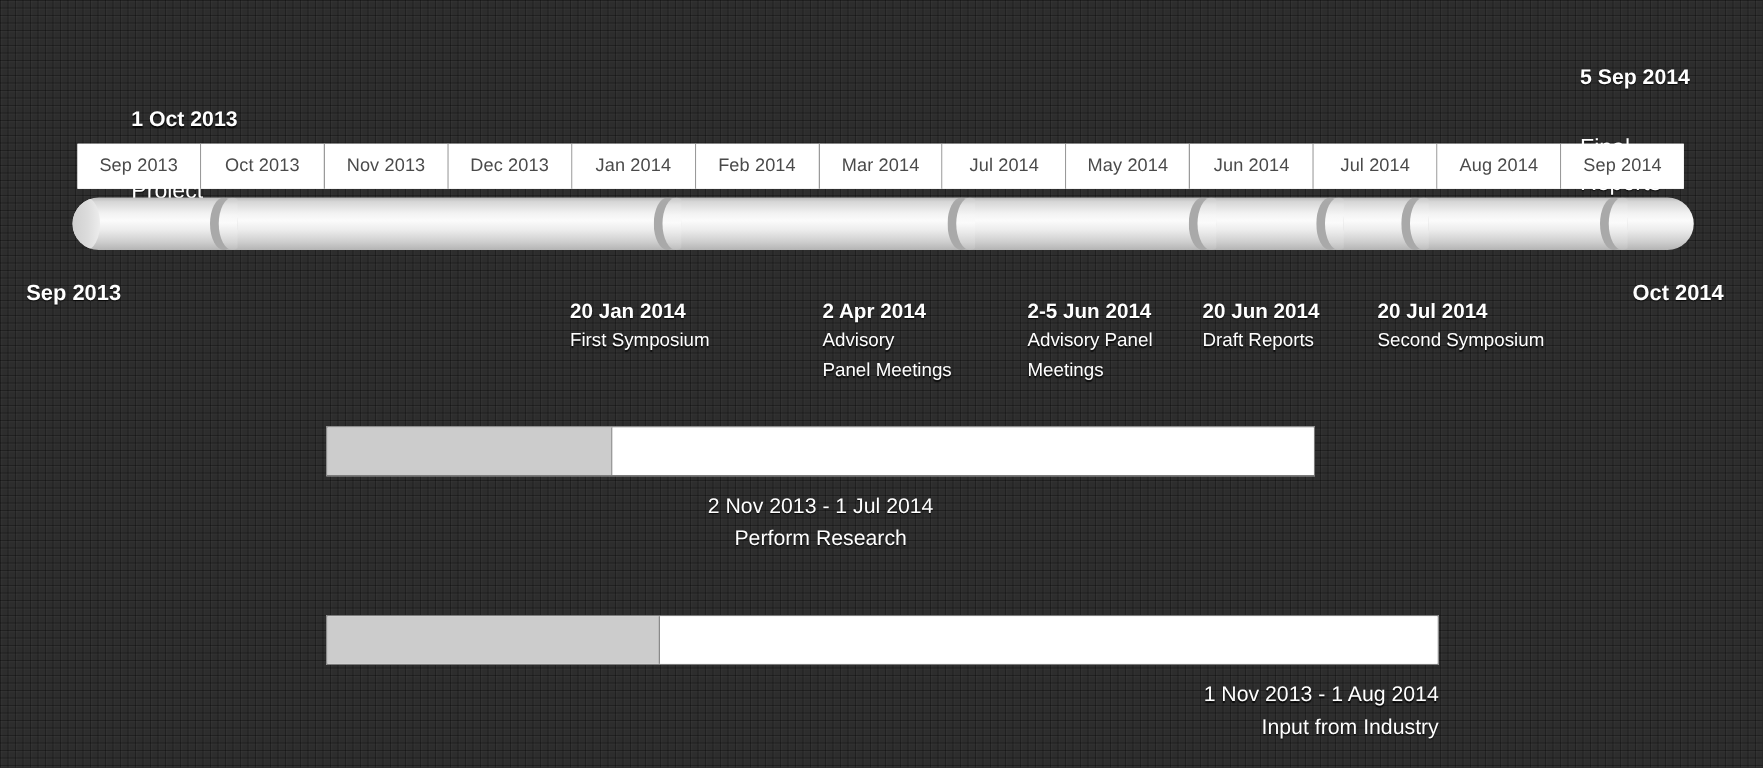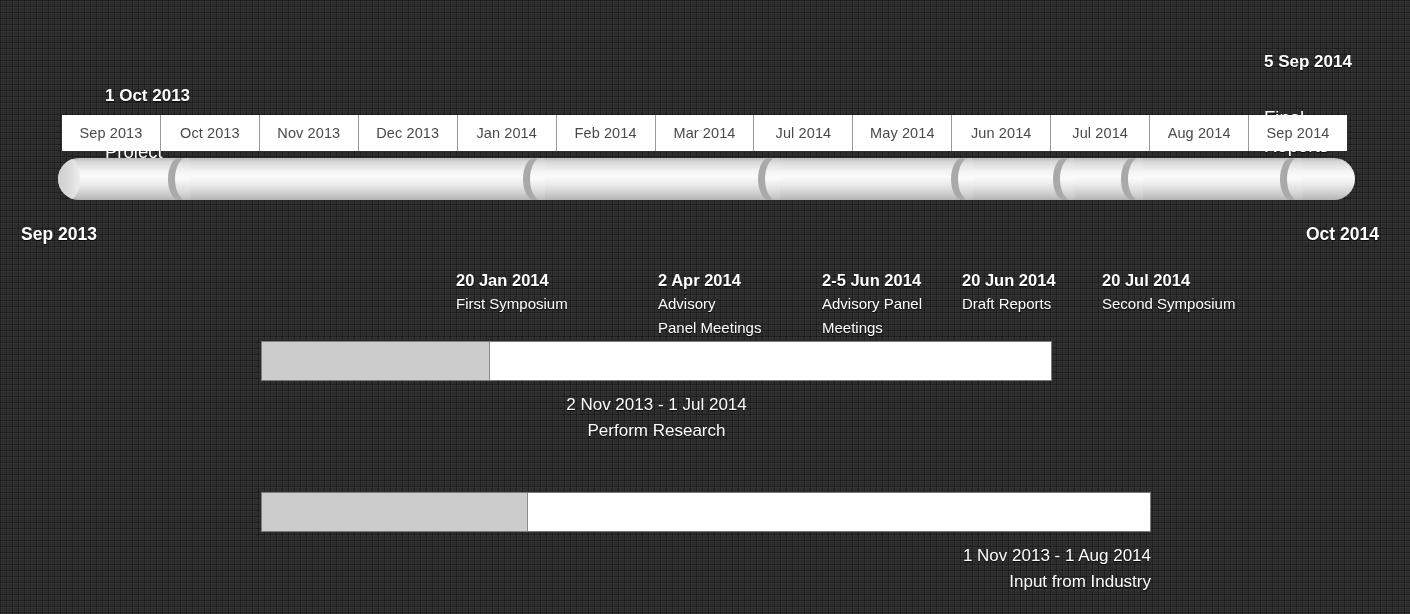--- a/index.html
+++ b/index.html
@@ -144,21 +144,20 @@
     text-shadow: 0 1px 1px rgba(0,0,0,0.85);
   }
 
   
   .mile {
     position: absolute;
     color: #ffffff;
     font-size: 16.5px;
     line-height: 24px;
     text-shadow: 0 1px 1px rgba(0,0,0,0.85);
-    margin-top: 31px;
   }
   .mile .m-date {
     display: block;
     font-weight: bold;
     font-size: 16.5px;
   }
   .mile .m-title {
     display: block;
     font-size: 15px;
     font-weight: normal;

